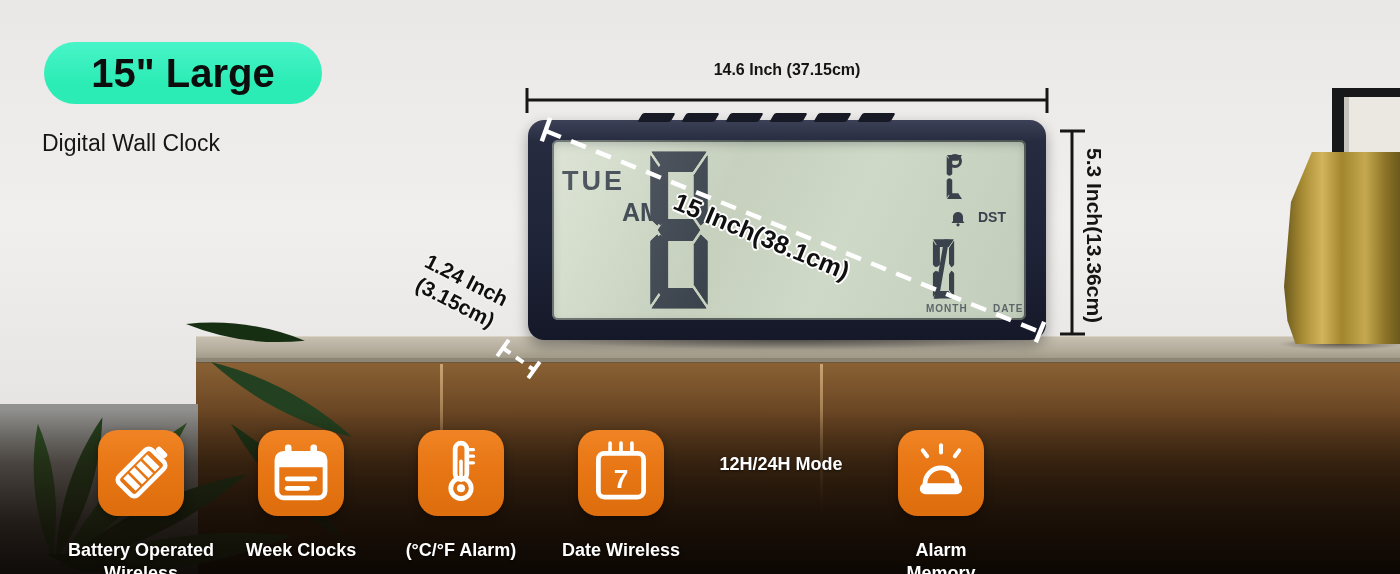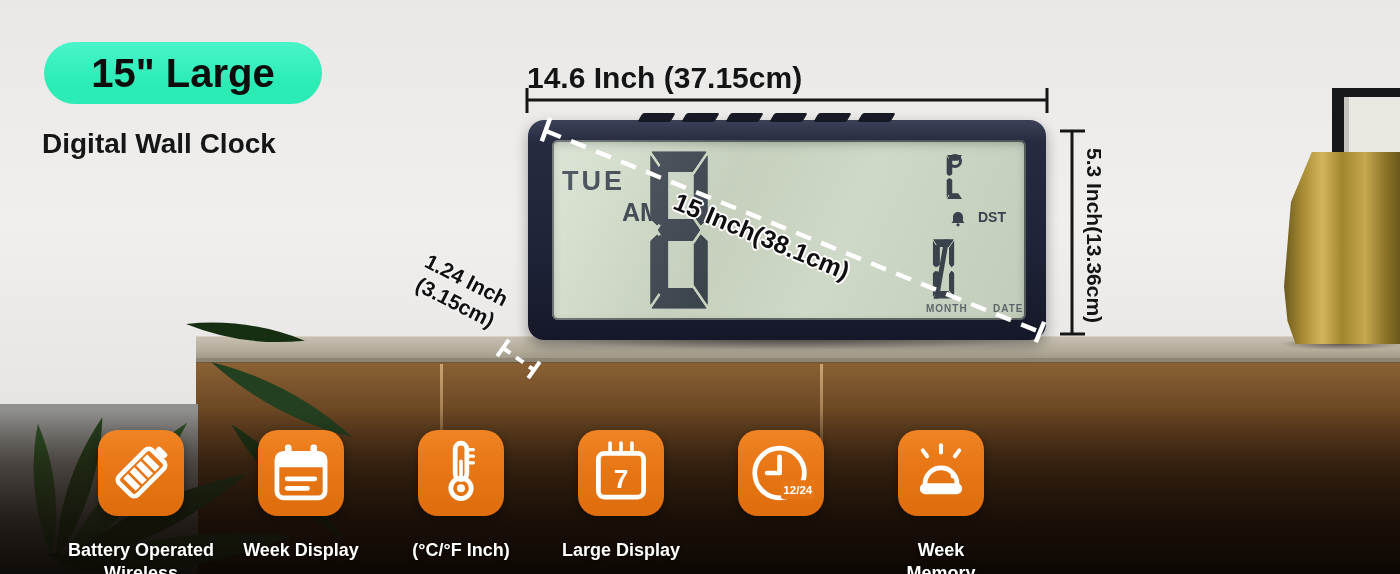--- a/index.html
+++ b/index.html
@@ -60,22 +60,22 @@
   .lcd-month{left:374px;top:163px;font-size:10px;font-weight:bold;color:#4b545c;letter-spacing:1px;opacity:.85;}
   .lcd-datelabel{left:441px;top:163px;font-size:10px;font-weight:bold;color:#4b545c;letter-spacing:1px;opacity:.85;}
 
   
   .dim-svg{position:absolute;left:0;top:0;z-index:7;pointer-events:none;}
   .ann{position:absolute;z-index:7;}
   .badge{left:44px;top:42px;width:278px;height:62px;border-radius:31px;
         background:linear-gradient(180deg,#49f4c8 0%,var(--green) 70%);
         display:flex;align-items:center;justify-content:center;
         font-size:40px;font-weight:bold;color:#0d0d0d;}
-  .title{left:42px;top:118px;font-size:28px;font-weight:bold;color:#161616;line-height:51px;}
-  .dim-width{left:527px;top:61px;width:520px;font-size:30px;font-weight:bold;color:#141414;}
+  .title{left:42px;top:118px;font-size:23px;font-weight:normal;color:#161616;line-height:51px;}
+  .dim-width{left:527px;top:61px;width:520px;text-align:center;font-size:16px;font-weight:bold;color:#141414;}
   .dim-height{left:1082px;top:136px;height:200px;writing-mode:vertical-rl;text-align:center;
         font-size:21px;font-weight:bold;color:#141414;}
   .dim-diag{left:675px;top:186px;transform:rotate(22.5deg);transform-origin:left center;
         font-size:25px;font-weight:bold;color:#101010;white-space:nowrap;
         text-shadow:-2px 0 #fff,2px 0 #fff,0 -2px #fff,0 2px #fff,
                     -1px -1px #fff,1px 1px #fff,-1px 1px #fff,1px -1px #fff;}
   .dim-depth{left:396px;top:266px;width:130px;transform:rotate(27deg);transform-origin:center;
         font-size:21px;font-weight:bold;color:#101010;text-align:center;line-height:25px;
         text-shadow:0 0 4px rgba(255,255,255,.85),0 0 2px rgba(255,255,255,.9);}
 
@@ -293,74 +293,68 @@
           <svg viewBox="0 0 96 96" width="70" height="70" fill="none" stroke="#fff" stroke-width="6.5" stroke-linecap="round" stroke-linejoin="round">
             <rect x="15" y="21" width="66" height="61" rx="9"></rect>
             <path d="M15,30 a9,9 0 0 1 9,-9 h48 a9,9 0 0 1 9,9 v10 h-66 z" fill="#fff" stroke="none"></path>
             <rect x="26" y="9" width="9" height="17" rx="4" fill="#fff" stroke="none"></rect>
             <rect x="61" y="9" width="9" height="17" rx="4" fill="#fff" stroke="none"></rect>
             <line x1="29" y1="56" x2="67" y2="56"></line>
             <line x1="29" y1="69" x2="57" y2="69"></line>
           </svg>
         </div>
         <div class="feat-label">
-          <div>Week Display</div>
+          <div>Week Clocks</div>
         </div>
       </div>
       <div class="feat">
         <div class="feat-box">
           <svg viewBox="0 0 96 96" width="70" height="70" fill="none" stroke="#fff" stroke-width="6.5" stroke-linecap="round" stroke-linejoin="round">
             <rect x="40" y="7" width="16" height="50" rx="8"></rect>
             <circle cx="48" cy="69" r="14"></circle>
             <line x1="48" y1="32" x2="48" y2="56" stroke-width="5"></line>
             <circle cx="48" cy="69" r="5.5" fill="#fff" stroke="none"></circle>
             <line x1="60" y1="16" x2="65" y2="16" stroke-width="4.5"></line>
             <line x1="60" y1="25" x2="65" y2="25" stroke-width="4.5"></line>
             <line x1="60" y1="34" x2="65" y2="34" stroke-width="4.5"></line>
           </svg>
         </div>
         <div class="feat-label">
-          <div>(°C/°F Inch)</div>
+          <div>(°C/°F Alarm)</div>
         </div>
       </div>
       <div class="feat">
         <div class="feat-box">
           <svg viewBox="0 0 96 96" width="70" height="70" fill="none" stroke="#fff" stroke-width="6.5" stroke-linecap="round" stroke-linejoin="round">
             <rect x="17" y="21" width="62" height="60" rx="8"></rect>
             <line x1="33" y1="7" x2="33" y2="17" stroke-width="5"></line>
             <line x1="48" y1="7" x2="48" y2="17" stroke-width="5"></line>
             <line x1="63" y1="7" x2="63" y2="17" stroke-width="5"></line>
             <text x="48" y="68" font-size="36" font-weight="bold" fill="#fff" stroke="none" text-anchor="middle" font-family="Liberation Sans, sans-serif">7</text>
           </svg>
         </div>
         <div class="feat-label">
-          <div>Large Display</div>
-        </div>
-      </div>
-      <div class="feat">
-        <div class="feat-box">
-          <svg viewBox="0 0 96 96" width="70" height="70" fill="none" stroke="#fff" stroke-width="6.5" stroke-linecap="round" stroke-linejoin="round">
-            <circle cx="46" cy="48" r="34"></circle>
-            <line x1="46" y1="48" x2="46" y2="26"></line>
-            <line x1="46" y1="48" x2="29" y2="48"></line>
-            <rect x="48" y="58" width="46" height="26" rx="4" fill="#e87614" stroke="none"></rect>
-            <text x="71" y="77" font-size="16" font-weight="bold" fill="#fff" stroke="none" text-anchor="middle" font-family="Liberation Sans, sans-serif">12/24</text>
-          </svg>
+          <div>Date Wireless</div>
+        </div>
+      </div>
+      <div class="feat">
+        <div class="feat-label">
+          <div>12H/24H Mode</div>
         </div>
       </div>
       <div class="feat">
         <div class="feat-box">
           <svg viewBox="0 0 96 96" width="70" height="70" fill="none" stroke="#fff" stroke-width="6.5" stroke-linecap="round" stroke-linejoin="round">
             <path d="M26,63 a22,22 0 0 1 44,0"></path>
             <rect x="19" y="62" width="58" height="15" rx="7.5" fill="#fff" stroke="none"></rect>
             <path d="M55,41 a12,12 0 0 1 9,12" stroke-width="5"></path>
             <line x1="29" y1="25" x2="23" y2="17" stroke-width="5.5"></line>
             <line x1="48" y1="20" x2="48" y2="10" stroke-width="5.5"></line>
             <line x1="67" y1="25" x2="73" y2="17" stroke-width="5.5"></line>
           </svg>
         </div>
         <div class="feat-label">
-          <div>Week</div>
+          <div>Alarm</div>
           <div>Memory</div>
         </div>
       </div>
     </div>
 </div>
 
 </body></html>

